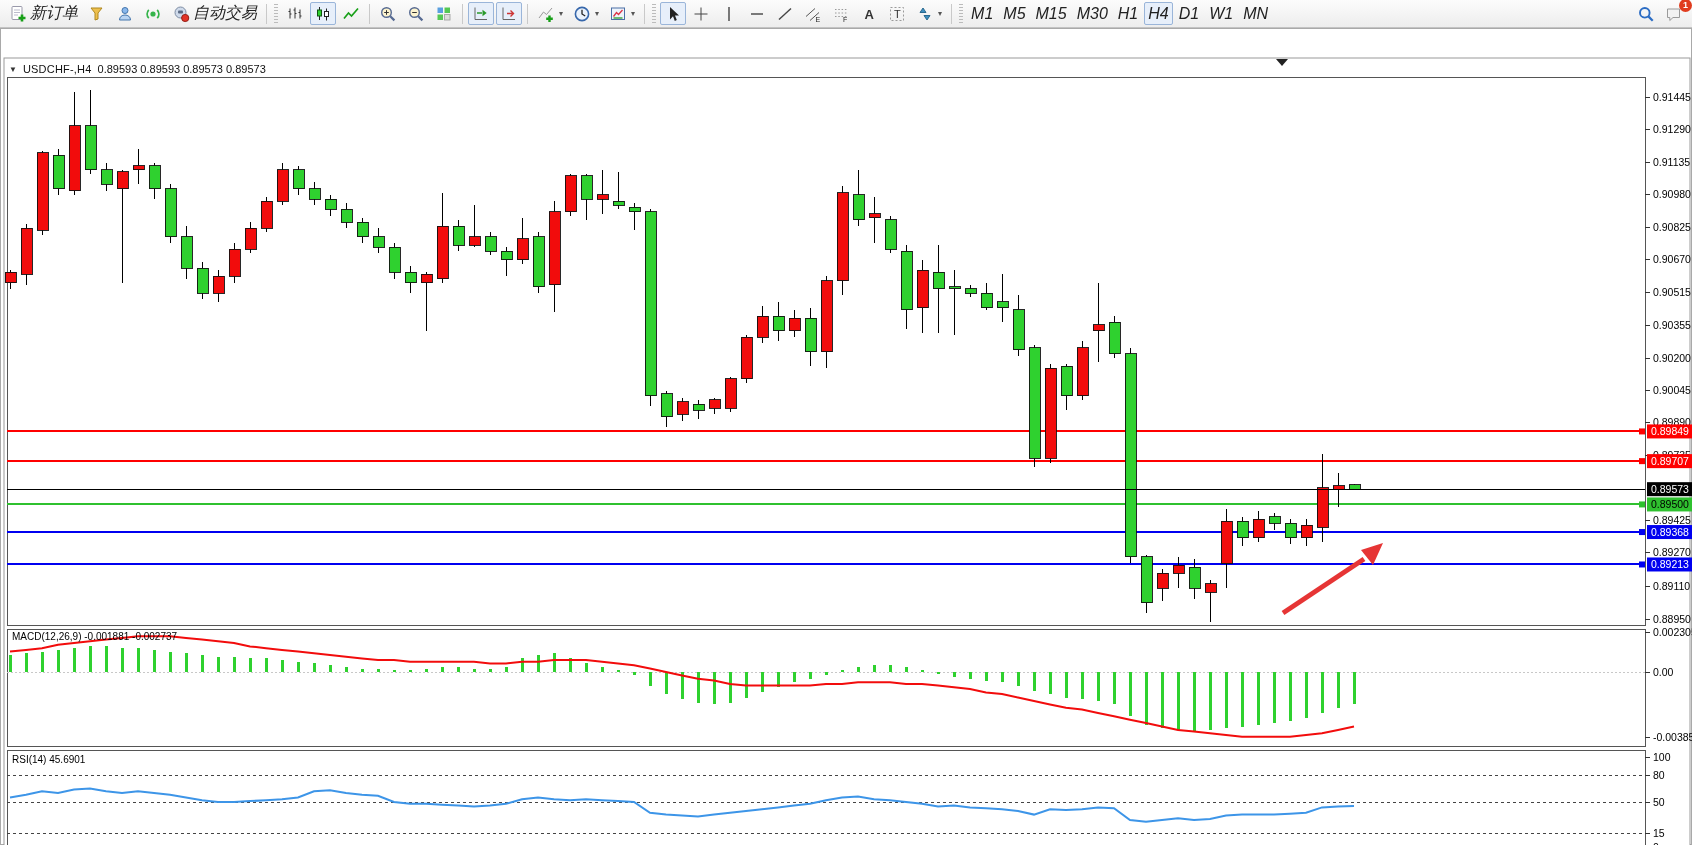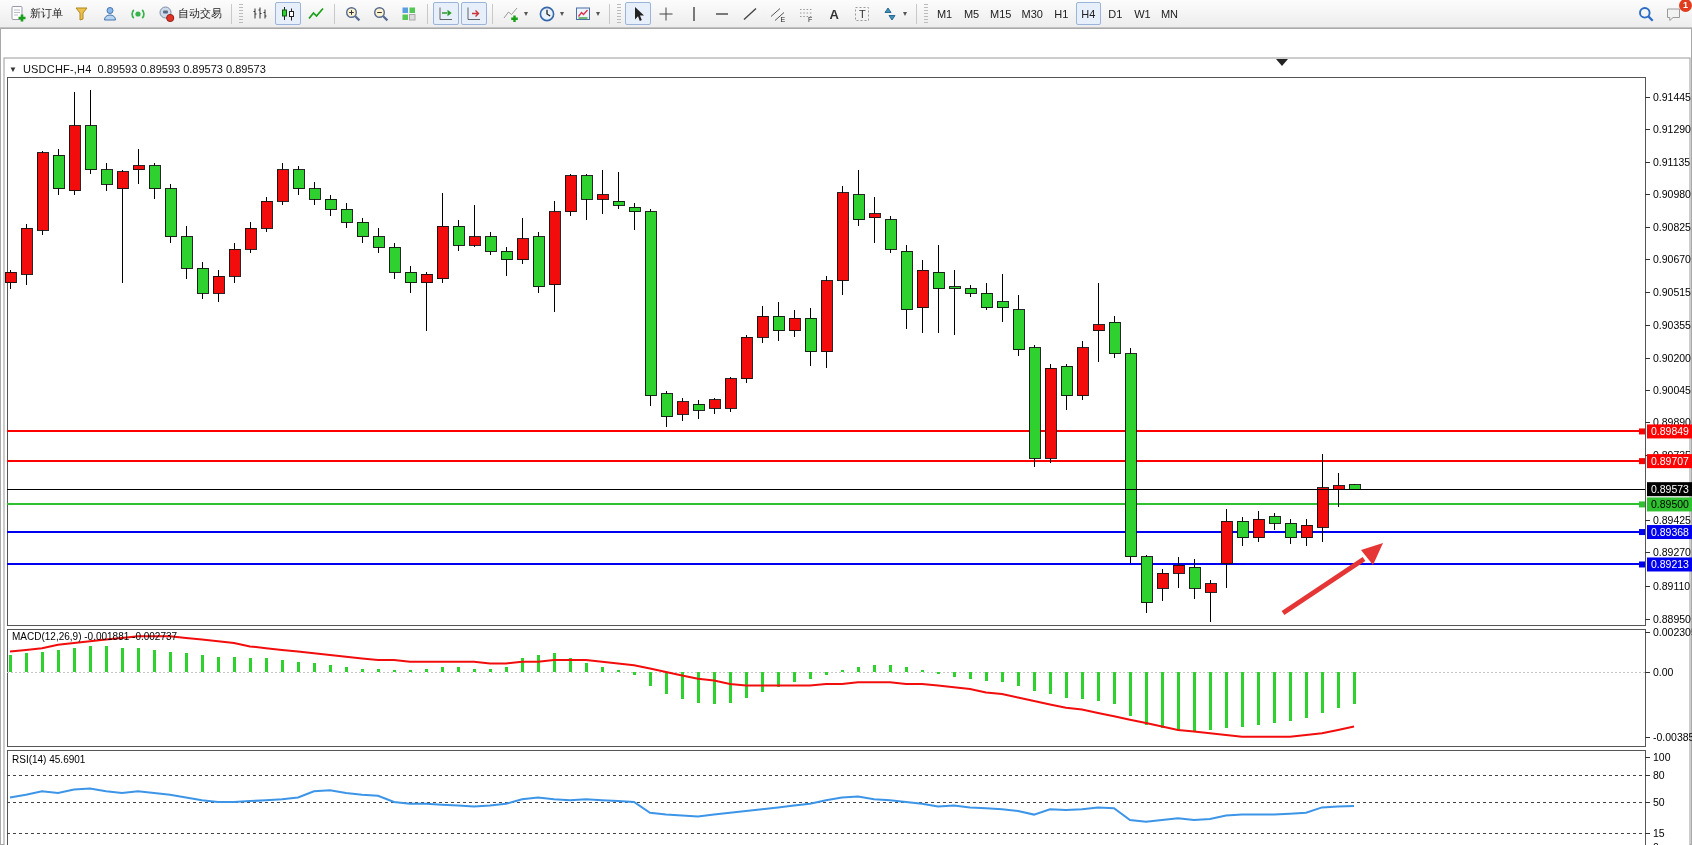--- a/index.html
+++ b/index.html
@@ -6,21 +6,21 @@
   html,body { width:1692px; height:845px; overflow:hidden; background:#f0f0f0;
     font-family:"Liberation Sans", sans-serif; }
   
   .toolbar { position:absolute; left:0; top:0; width:1692px; height:28px;
     background:linear-gradient(#fcfcfc,#ededed); border-bottom:1px solid #c3c3c3;
     display:flex; align-items:center; padding:0 4px; z-index:5; }
   .tb-btn { height:23px; min-width:25px; display:inline-flex; align-items:center; justify-content:center;
     gap:3px; padding:0 3px; margin:0 1px; border:1px solid transparent; border-radius:2px;
     font-size:12px; color:#222; cursor:default; }
   .tb-btn.active { border:1px solid #9ab5d9; background:#e7effa; }
-  .tb-btn .lbl { font-size:11px; }
+  .tb-btn .lbl { font-size:16px;font-style:italic; }
   .tb-btn svg { display:block; }
   .dd { font-size:8px; color:#555; margin-left:1px; }
   .tb-sep { width:1px; height:20px; background:#c9c9c9; margin:0 4px; }
   .tb-grip { width:4px; height:20px; margin:0 3px;
     background:repeating-linear-gradient(#bbb 0 1px, transparent 1px 3px); }
   .tb-right { margin-left:auto; display:flex; align-items:center; }
   .badge-wrap { position:relative; }
   .badge { position:absolute; top:-4px; right:-6px; background:#e03c1e; color:#fff;
     border-radius:8px; font-size:9px; min-width:13px; height:13px; line-height:13px;
     text-align:center; font-weight:bold; }

